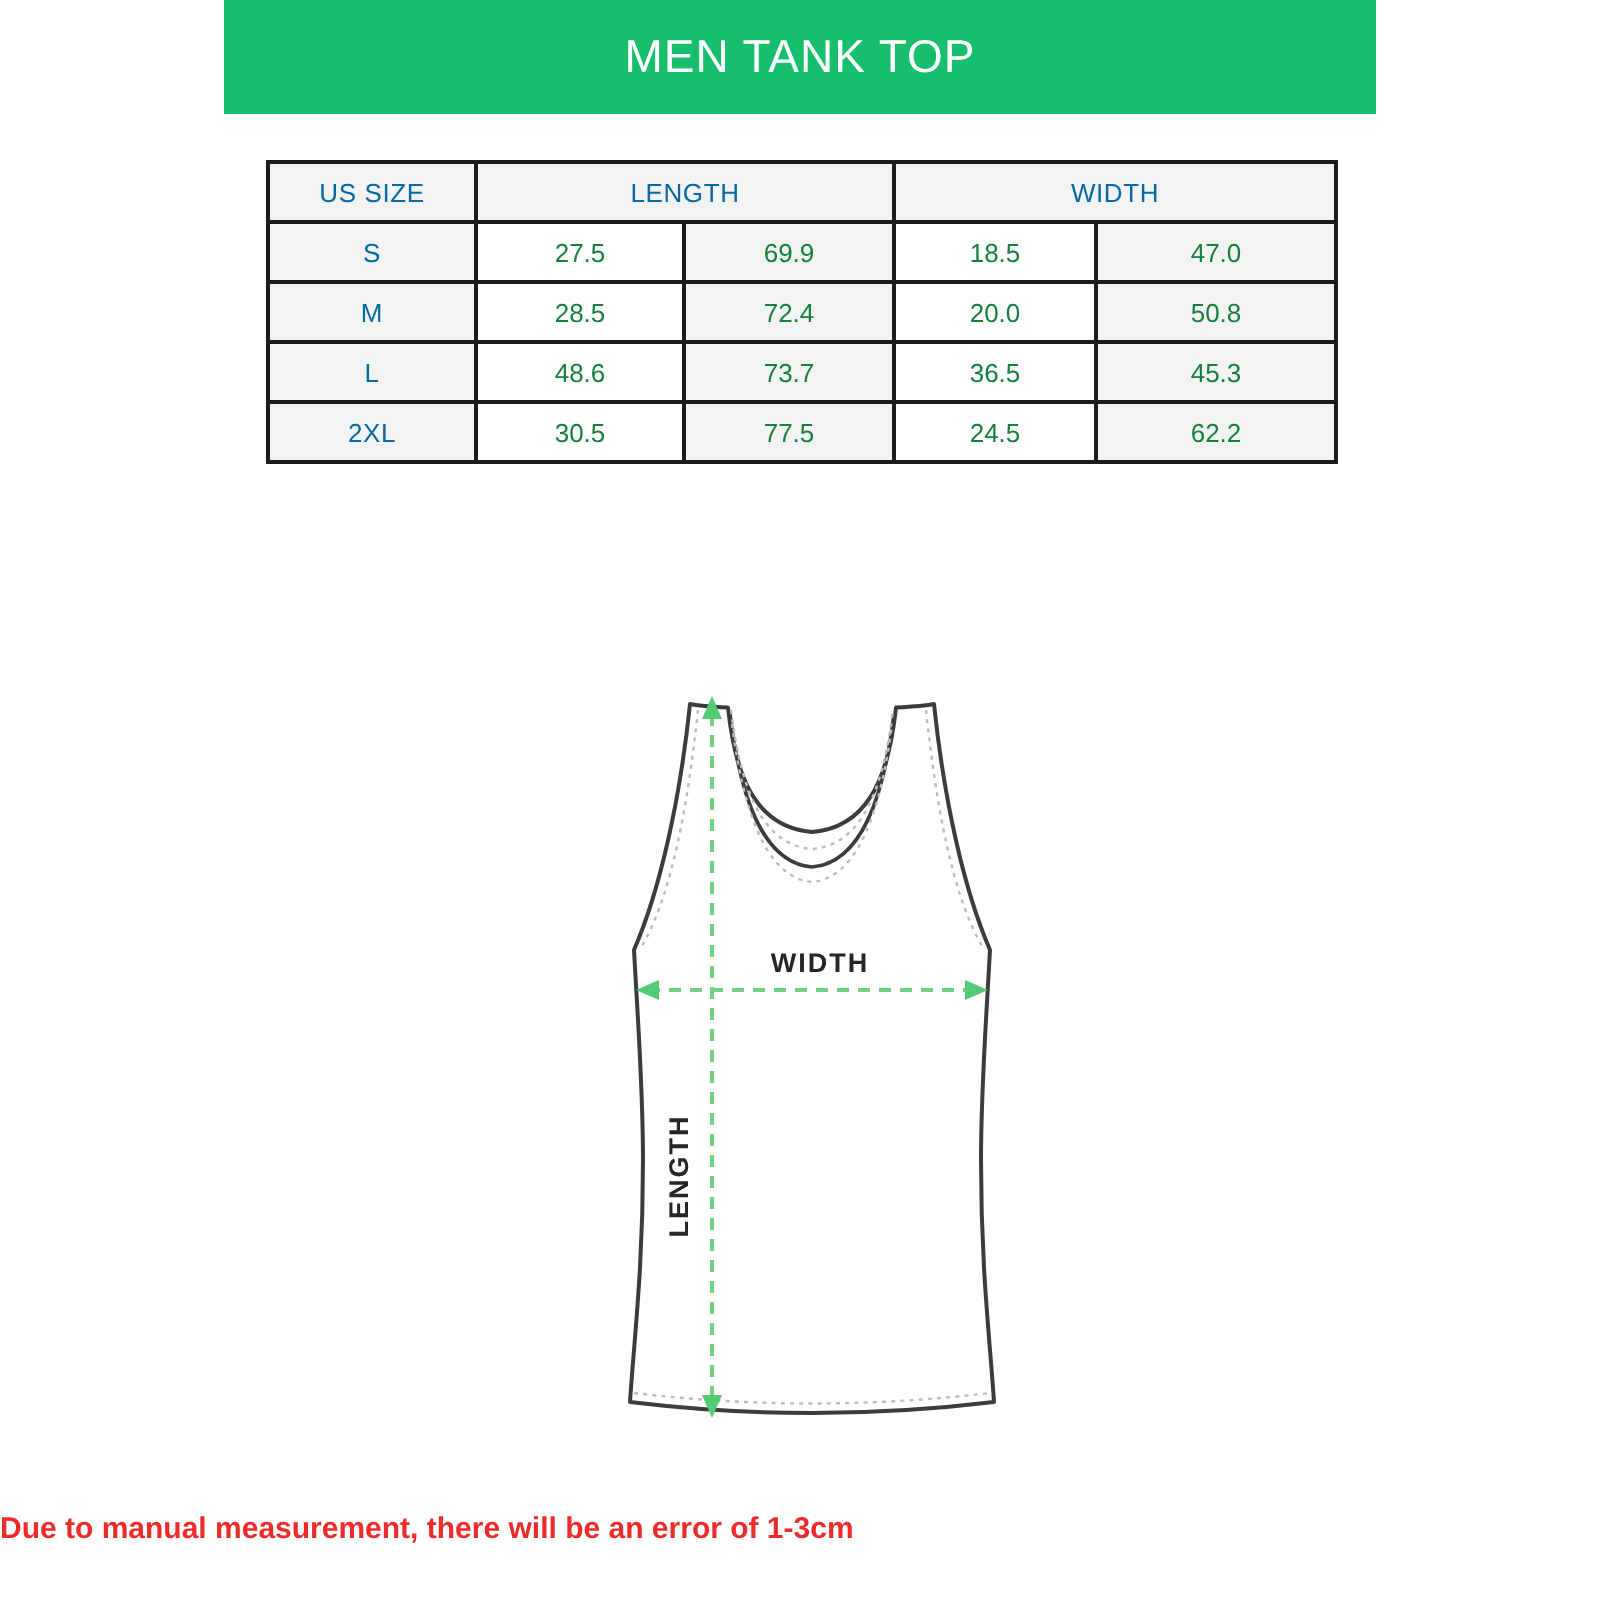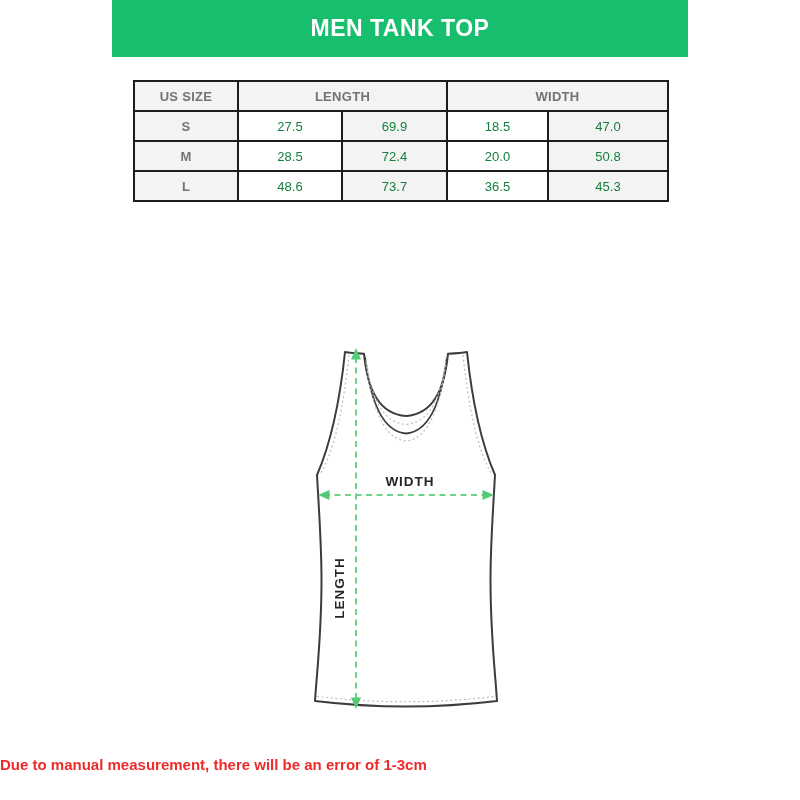--- a/index.html
+++ b/index.html
@@ -6,32 +6,32 @@
   html, body { background: #ffffff; }
   body {
     width: 800px; height: 800px; position: relative; overflow: hidden;
     font-family: "Liberation Sans", "DejaVu Sans", sans-serif;
   }
   .banner {
     position: absolute; left: 112px; top: 0; width: 576px; height: 57px;
     background: #17BE6D; display: flex; align-items: center; justify-content: center;
   }
   .banner-title {
-    color: #ffffff; font-size: 23px; font-weight: 700; letter-spacing: 0.5px;
+    color: #ffffff; font-size: 23px; font-weight: 400; letter-spacing: 0.5px;
   }
   .size-table {
     position: absolute; left: 133px; top: 80px;
     border-collapse: collapse; table-layout: fixed; width: 534px;
     font-size: 13px; color: #2d2d2d;
   }
   .size-table th, .size-table td {
     border: 2px solid #1c1c1c; height: 30px; text-align: center;
     vertical-align: middle; background: #ffffff; padding: 0 4px;
   }
-  .size-table th { font-weight: 700; color: #737373; letter-spacing: 0.3px; }
+  .size-table th { font-weight: 400; color: #0369a1; letter-spacing: 0.3px; }
   .size-table td { font-weight: 400; color: #15803d; }
   .size-table .g { background: #f3f3f3; }
   .diagram-svg { position: absolute; left: 270px; top: 340px; }
   .diagram-label {
     font-family: "Liberation Sans", "DejaVu Sans", sans-serif;
     font-size: 13.5px; font-weight: 700; fill: #262626; letter-spacing: 1px;
   }
   .footer-note {
     position: absolute; left: 0; top: 756px; width: 800px; text-align: left;
     font-size: 15px; font-weight: 700; color: #EE2B2B;
@@ -74,20 +74,27 @@
       <td>20.0</td>
       <td class="g">50.8</td>
     </tr>
     <tr>
       <th class="g">L</th>
       <td>48.6</td>
       <td class="g">73.7</td>
       <td>36.5</td>
       <td class="g">45.3</td>
     </tr>
+    <tr>
+      <th class="g">2XL</th>
+      <td>30.5</td>
+      <td class="g">77.5</td>
+      <td>24.5</td>
+      <td class="g">62.2</td>
+    </tr>
   </tbody>
 </table>
 
 <svg class="diagram-svg" width="270" height="385" viewBox="0 0 270 385" xmlns="http://www.w3.org/2000/svg">
 
   <path d="M 75,12
            C 80,13 87,13.4 94,13.8
            C 98,52 110,74 136,76
            C 162,74 174,52 178,13.8
            C 185,13.4 192,13 197,12

